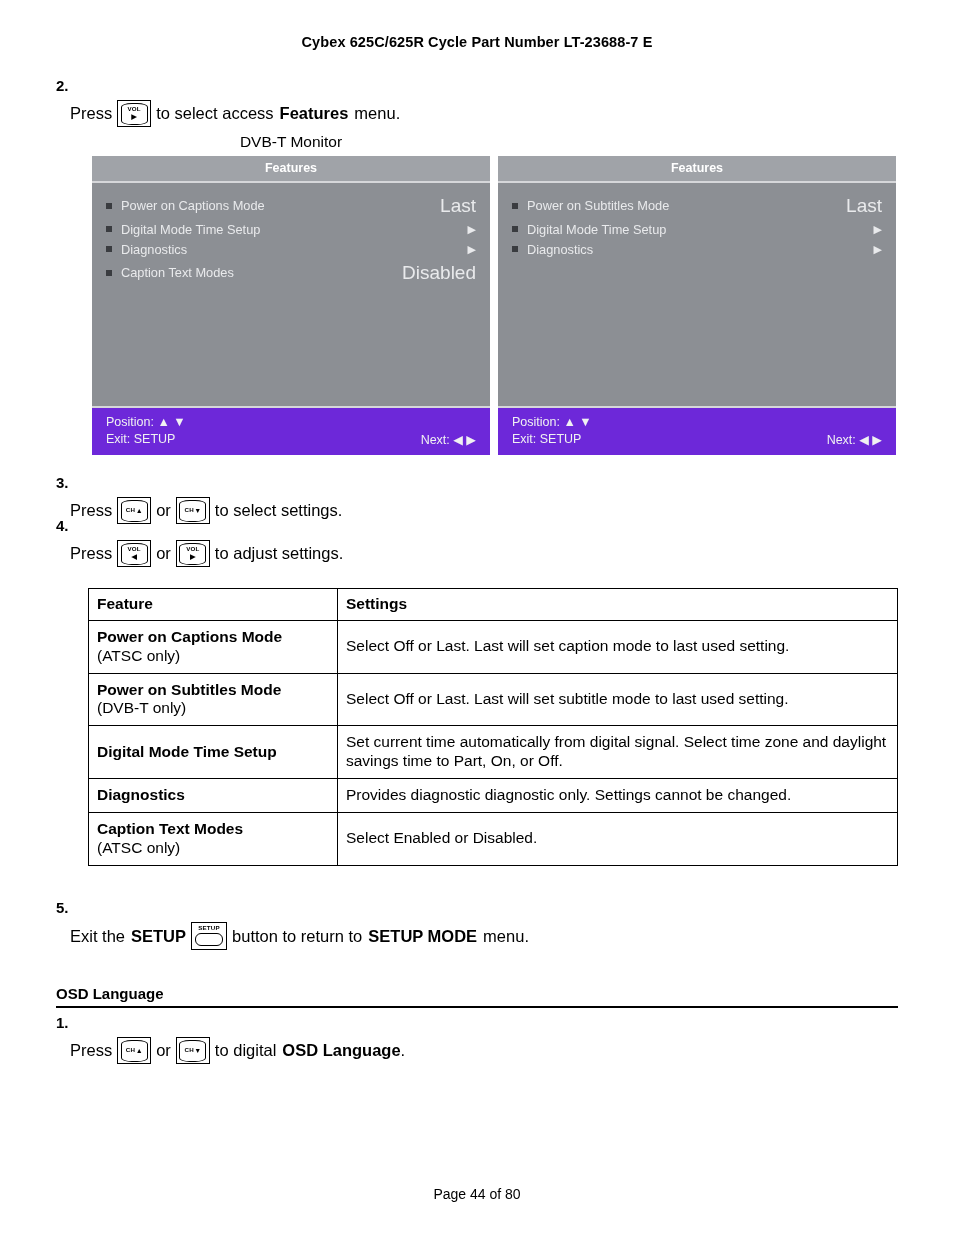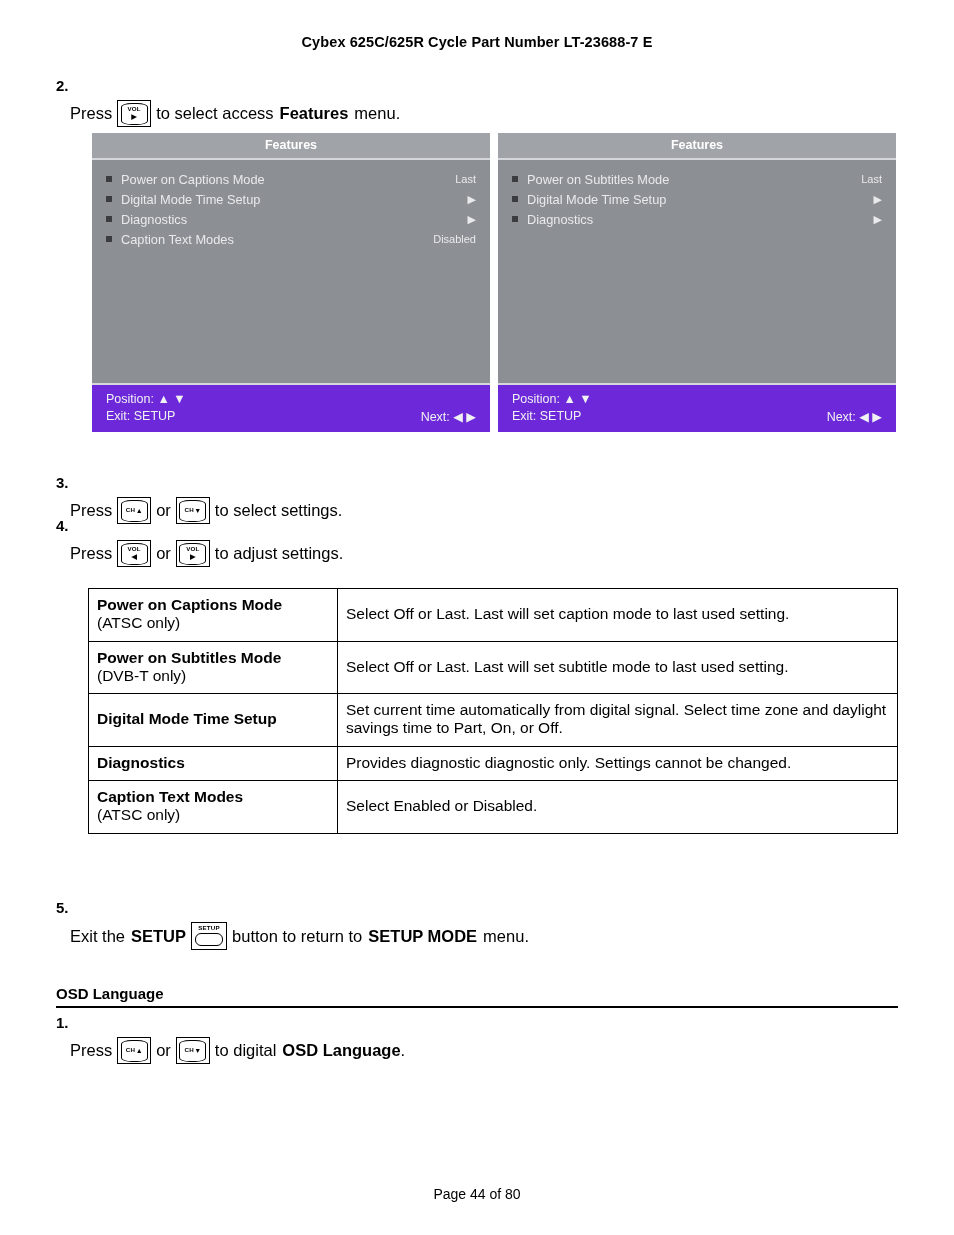--- a/index.html
+++ b/index.html
@@ -184,21 +184,21 @@
     width: 6px;
     height: 6px;
     background: #3a3c40;
     margin-right: 9px;
     flex: 0 0 auto;
   }
   .osd-label { flex: 1 1 auto; }
   .osd-value {
     flex: 0 0 auto;
     color: #e9eaec;
-    font-size: 11px;
+    font-size: 19px;
   }
   .osd-value.arrow { font-size: 11px; }
   .osd-foot {
     background: #6d28d9;
     border-top: 2px solid #d6d7da;
     color: #f0f1f2;
     font-size: 12.5px;
     padding: 5px 14px 7px 14px;
   }
   .osd-foot-line {
@@ -275,20 +275,21 @@
       <span class="t">to select access</span>
       <span class="sp"></span>
       <b class="em">Features</b>
       <span class="sp"></span>
       <span class="t">menu.</span>
     </div>
   </div>
 
   <div class="monitors">
     <div class="mon-titles">
+      <div class="mon-title">DVB-T Monitor</div>
     </div>
     <div class="mon-panels">
 
       <div class="osd">
         <div class="osd-head">Features</div>
         <div class="osd-body">
           <div class="osd-row">
             <span class="osd-bullet"></span>
             <span class="osd-label">Power on Captions Mode</span>
             <span class="osd-value">Last</span>
@@ -392,20 +393,24 @@
           <span class="lbl">VOL</span>
           <span class="arw">▶</span>
         </span>
       </span>
       <span class="t">to adjust settings.</span>
     </div>
   </div>
 
   <table class="settings-table">
     <tbody>
+        <tr>
+      <th class="col-feature">Feature</th>
+      <th>Settings</th>
+    </tr>
     <tr>
       <td class="col-feature">
         <span class="feat-name">Power on Captions Mode</span><br>
         <span class="feat-sub">(ATSC only)</span>
       </td>
       <td>Select Off or Last. Last will set caption mode to last used setting.</td>
     </tr>
     <tr>
       <td class="col-feature">
         <span class="feat-name">Power on Subtitles Mode</span><br>

